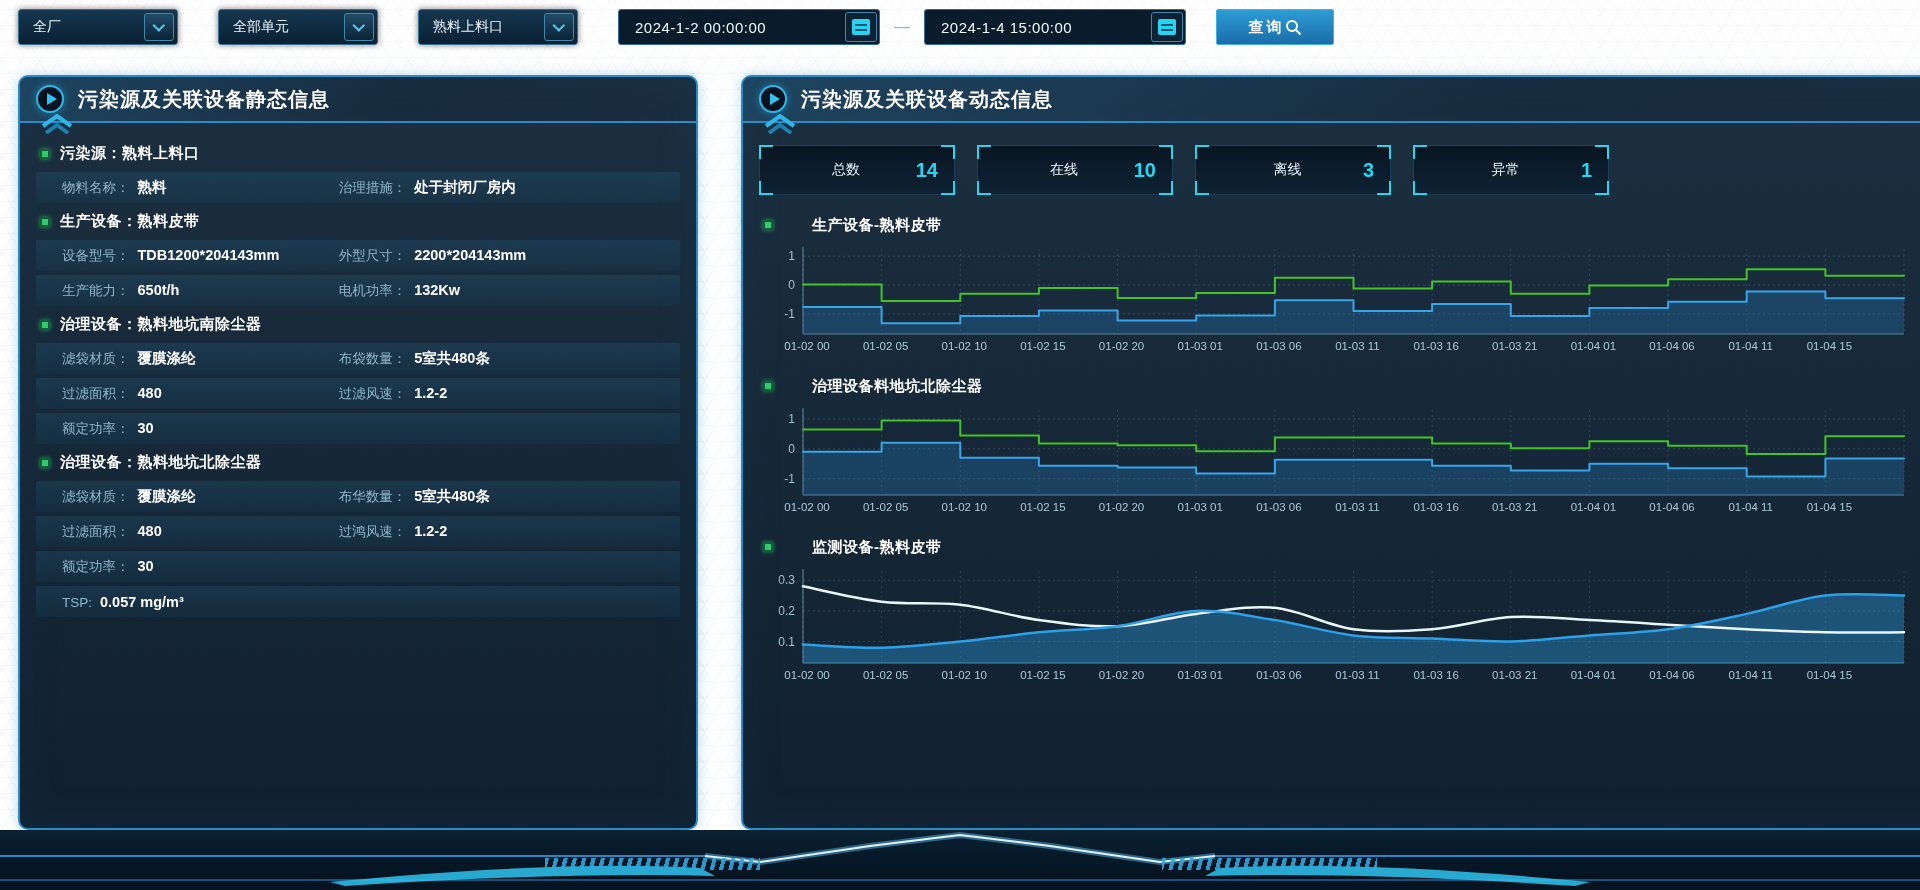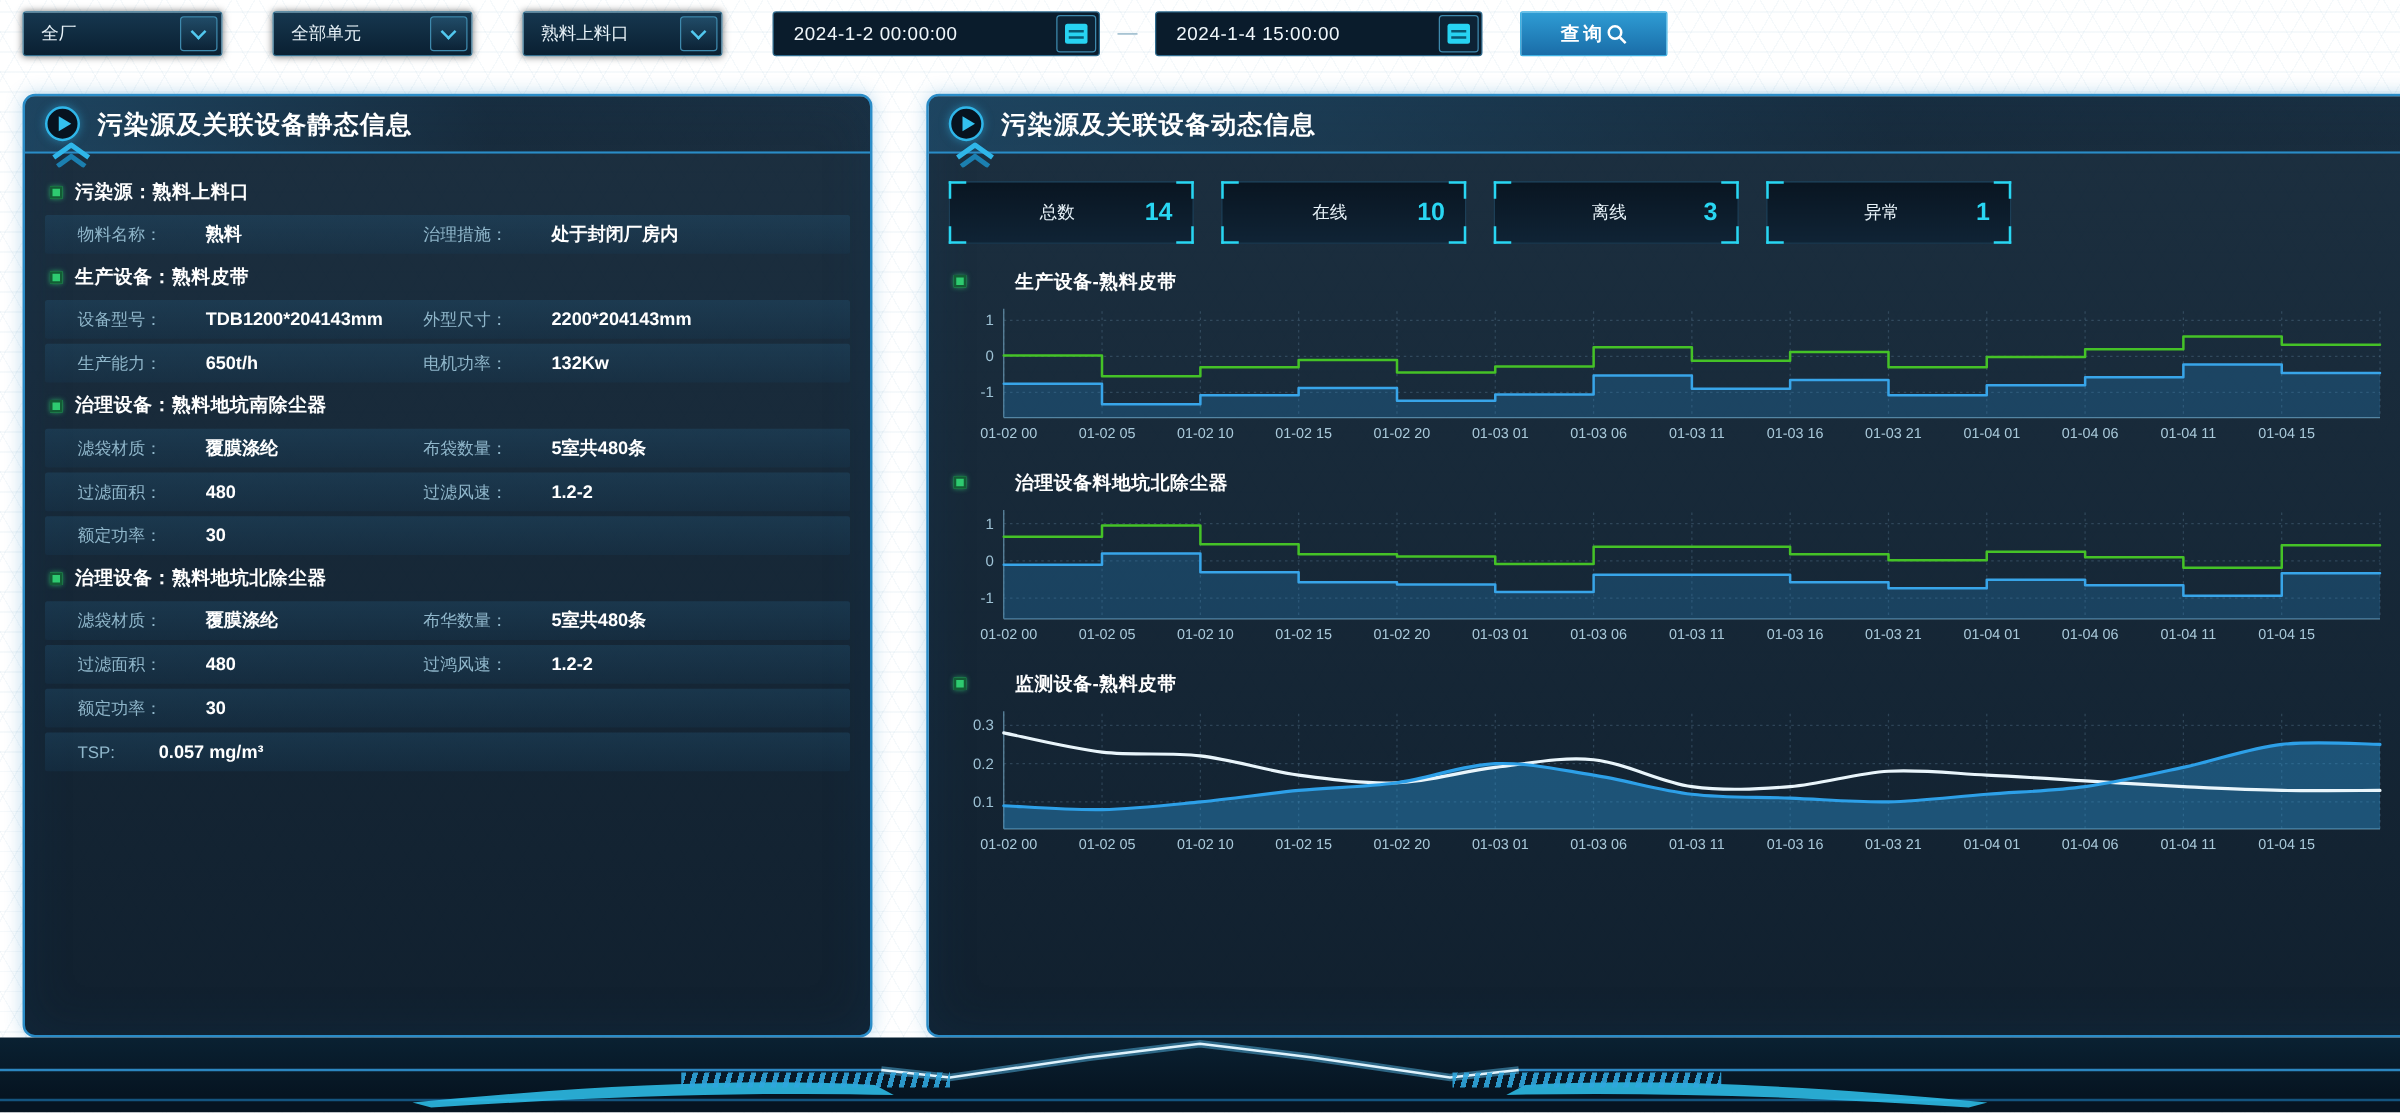--- a/index.html
+++ b/index.html
@@ -74,21 +74,21 @@
   .back { margin-left:auto; font-size:13px; color:#cfe6f2; cursor:pointer; letter-spacing:1px; }
   .chevrons { position:absolute; left:20px; bottom:-13px; }
   
   .static-list { padding:12px 16px 0 16px; }
   .sec { display:flex; align-items:center; height:29px; margin-top:4px; }
   .bullet { width:10px; height:10px; flex:none; background:#2ecb70; border:2px solid #135c35;
             box-shadow:0 0 4px rgba(46,203,112,.7); margin:0 10px 0 4px; }
   .sec-t { font-size:15px; font-weight:bold; color:#fff; letter-spacing:.5px; }
   .irow { display:flex; min-height:31px; margin:4px 0; align-items:center; border-radius:2px;
           background:linear-gradient(180deg,rgba(36,92,128,.30),rgba(22,60,88,.28)); }
-  .cell { display:flex; align-items:baseline;gap:27px; }
+  .cell { display:flex; align-items:baseline; }
   .cell:first-child { width:47%; padding-left:26px; }
   .cell:nth-child(2) { flex:1; }
   .lbl { font-size:13.5px; color:#8fb6ca; margin-right:8px; white-space:nowrap; }
   .val { font-size:14.5px; font-weight:bold; color:#fff; }
   
   .dyn-body { padding:14px 16px 0 16px; }
   .stats-row { display:flex; gap:22px; margin-top:8px; }
   .stat { width:196px; height:50px; position:relative; display:flex; align-items:center;
           justify-content:space-between; padding:0 16px; cursor:pointer;
           background:linear-gradient(180deg,rgba(8,20,32,.95),rgba(14,34,52,.90));

